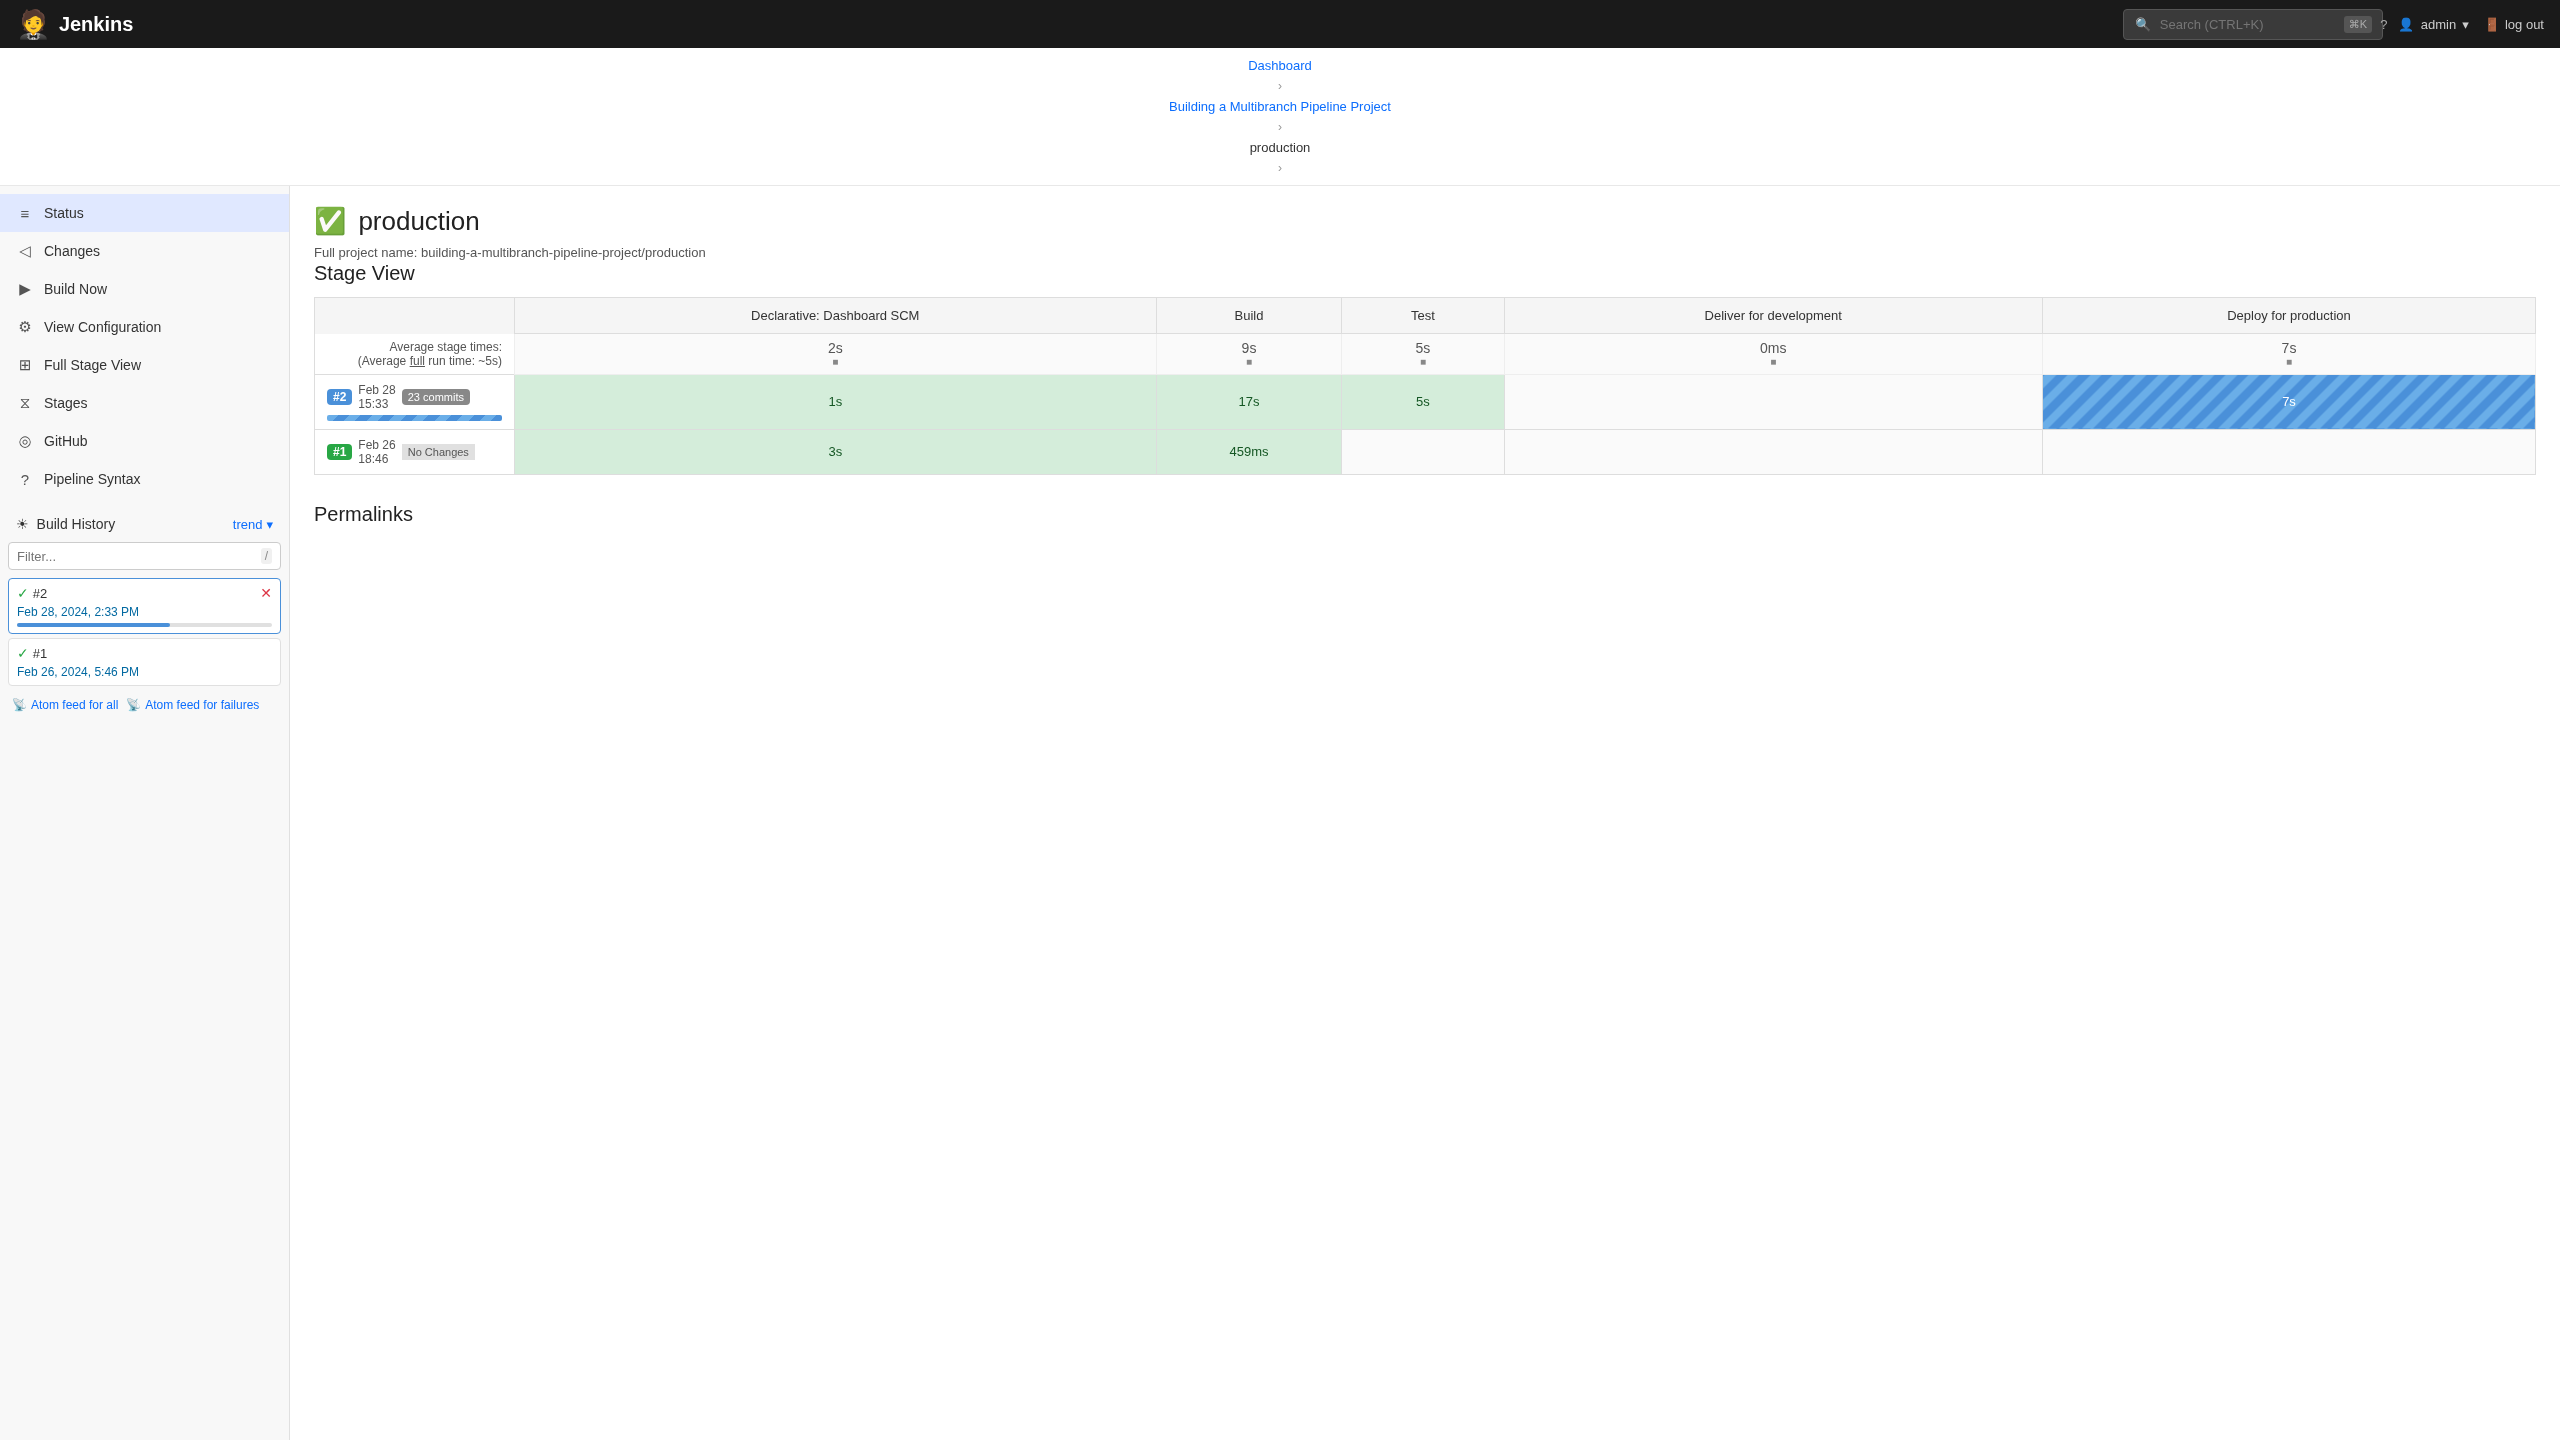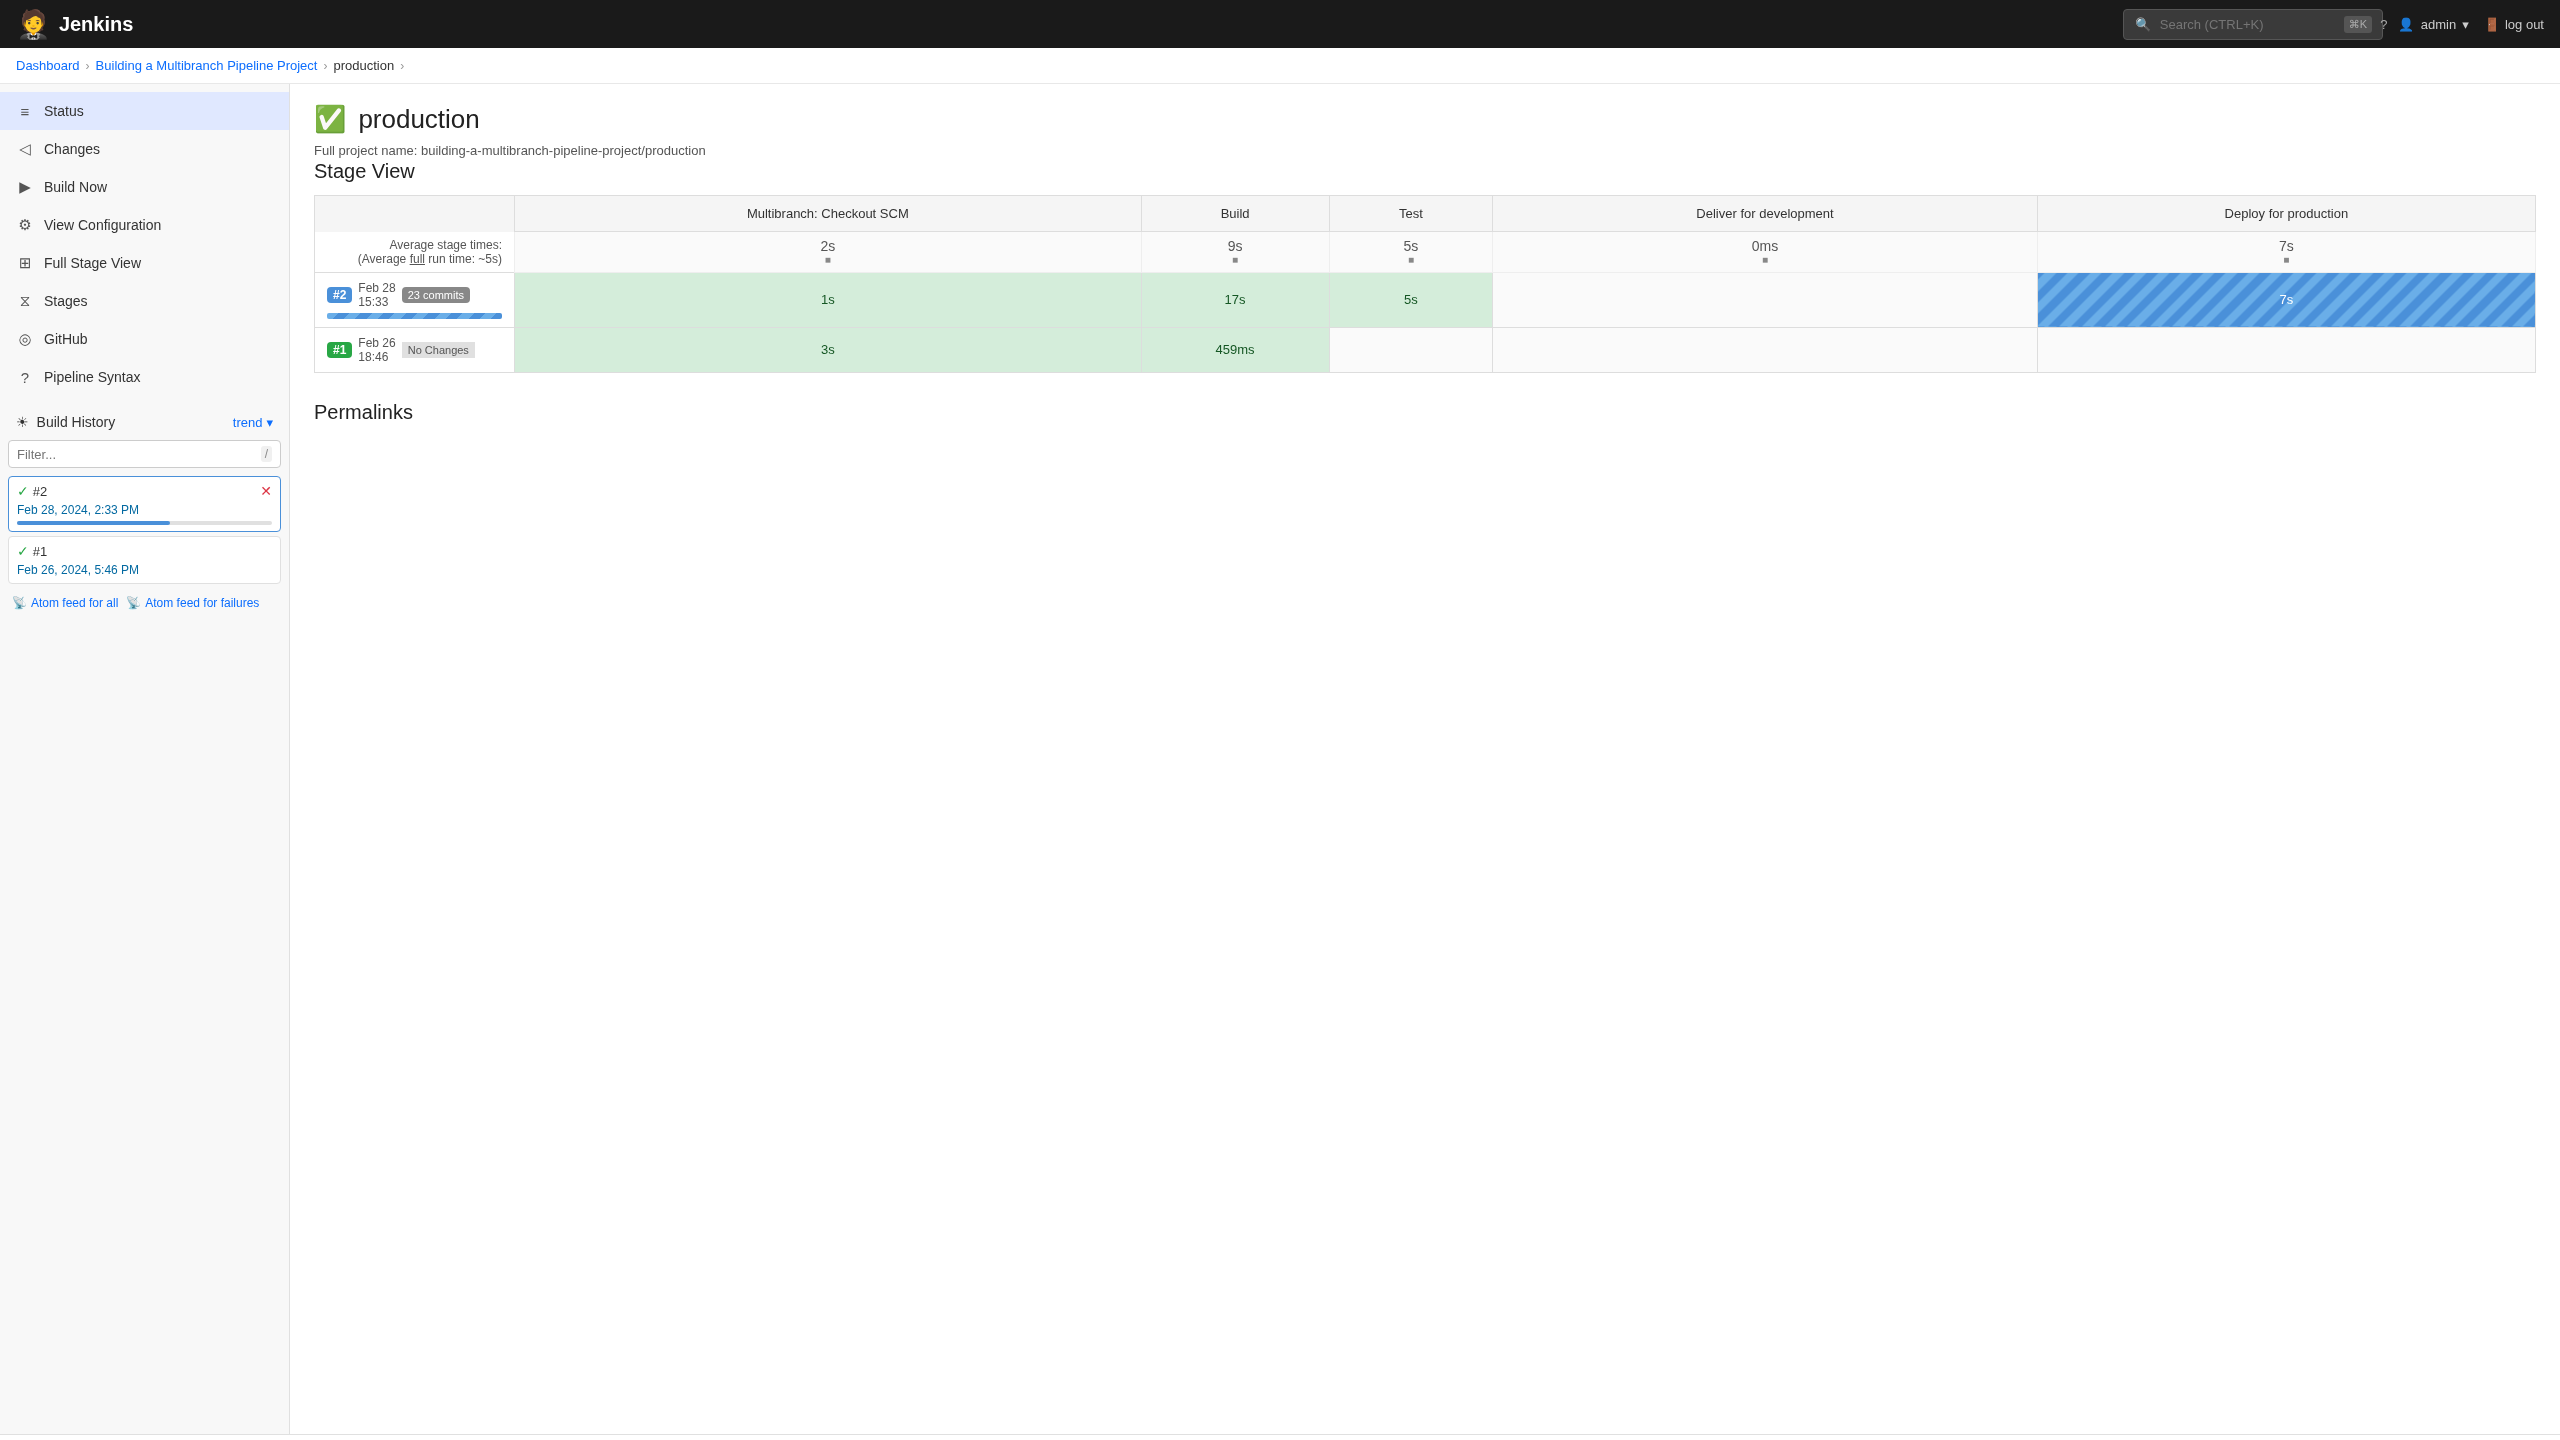--- a/index.html
+++ b/index.html
@@ -50,20 +50,21 @@
 
     
     .breadcrumb {
       padding: 10px 16px;
       display: flex;
       align-items: center;
       gap: 6px;
       font-size: 13px;
       border-bottom: 1px solid #e8e8e8;
       background: #fff;
+      flex-direction: column;
     }
     .breadcrumb a { color: #0d6efd; text-decoration: none; }
     .breadcrumb-sep { color: #999; font-size: 12px; }
 
     
     .main-layout { display: flex; min-height: calc(100vh - 90px); }
 
     
     .sidebar {
       width: 290px;
@@ -337,21 +338,21 @@
       <h1 class="page-title">production</h1>
     </div>
     <div class="project-fullname">Full project name: building-a-multibranch-pipeline-project/production</div>
 
     <h2 class="section-title">Stage View</h2>
 
     <table class="stage-table">
       <thead>
         <tr class="stage-header-row">
           <th class="stage-header-cell build-info-col"></th>
-          <th class="stage-header-cell">Multibranch: Checkout SCM</th>
+          <th class="stage-header-cell">Declarative: Dashboard SCM</th>
           <th class="stage-header-cell">Build</th>
           <th class="stage-header-cell">Test</th>
           <th class="stage-header-cell">Deliver for development</th>
           <th class="stage-header-cell">Deploy for production</th>
         </tr>
       </thead>
       <tbody>
 
         <tr class="avg-row">
           <td class="build-info-col">

